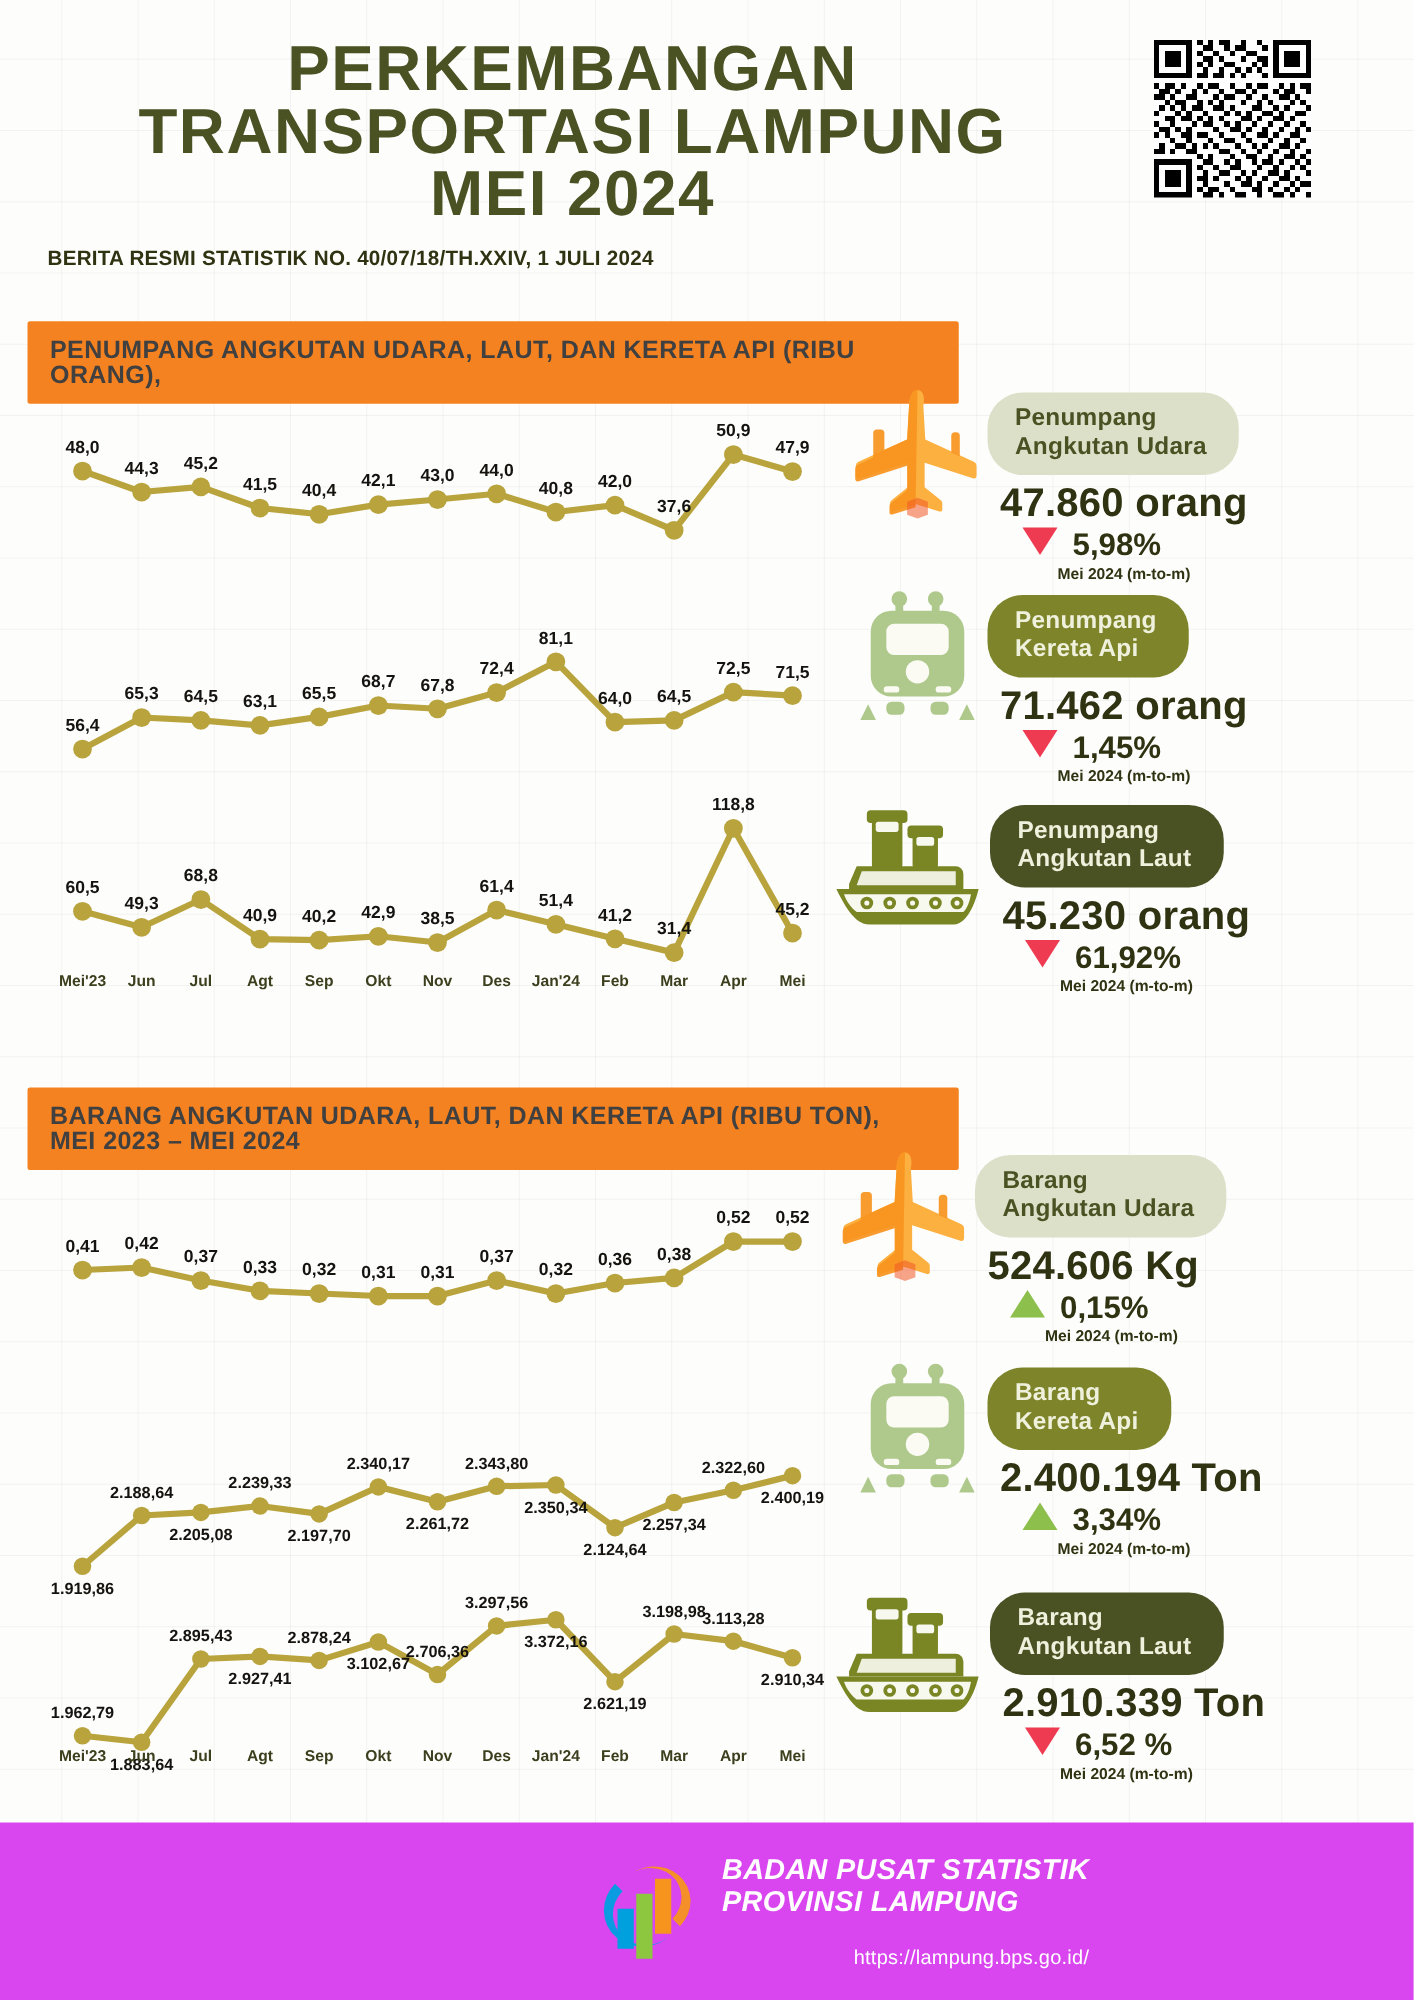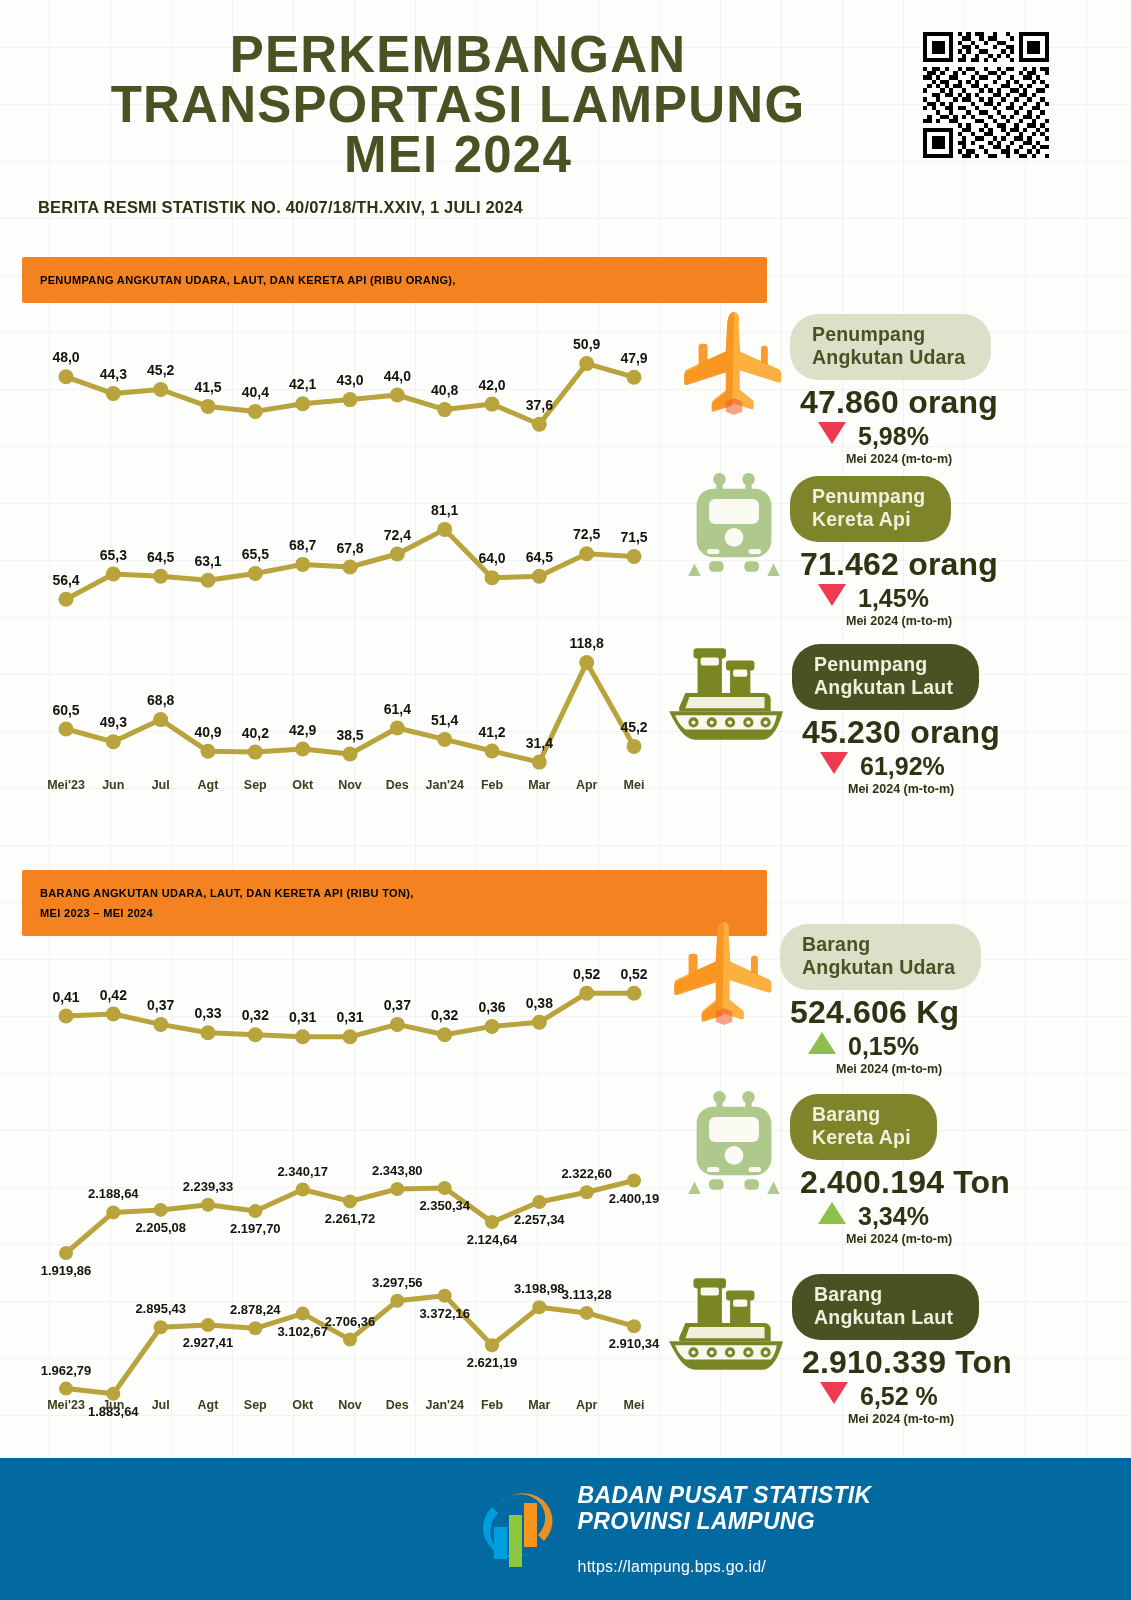--- a/index.html
+++ b/index.html
@@ -45,23 +45,23 @@
   .qr {
     position: absolute; right: 82px; top: 32px;
     width: 126px; height: 126px;
     background: #fff;
   }
   .qr svg { display: block; }
 
   
   .bar {
     background: #F58220;
-    color: #000000;
+    color: #404040;
     font-weight: 700;
-    font-size: 11px;
+    font-size: 20px;
     line-height: 20px;
     letter-spacing: 0.35px;
     padding: 13px 0 13px 18px;
     border-radius: 2px;
   }
   .bar .ln2 { display: block; }
   .bar-wrap-1 { position: absolute; left: 22px; top: 257px; width: 745px; }
   .bar-wrap-2 { position: absolute; left: 22px; top: 870px; width: 745px; }
 
   
@@ -112,29 +112,29 @@
   .pctrow { display: flex; align-items: flex-start; gap: 12px; margin-left: 28px; margin-top: 1px; }
   .tri { width: 0; height: 0; }
   .tri.down { border-left: 14px solid transparent; border-right: 14px solid transparent; border-top: 22px solid #EE3B52; }
   .tri.up   { border-left: 14px solid transparent; border-right: 14px solid transparent; border-bottom: 22px solid #8CBF4B; }
   .pct { font-weight: 700; font-size: 25px; color: #2f3312; white-space: nowrap; }
   .mtom { margin-left: 56px; margin-top: 1px; font-weight: 700; font-size: 12.5px; color: #2f3312; white-space: nowrap; }
 
   
   .footer {
     position: absolute; left: 0; bottom: 0; width: 1131px; height: 142px;
-    background: #0369a1;
+    background: #d946ef;
     display: flex; align-items: center; justify-content: center;
   }
   .footer-inner { display: flex; align-items: center; gap: 20px; transform: translateX(110px); }
   .bps-text { color: #ffffff; }
   .bps-l1, .bps-l2 {
     font-weight: 700; font-style: italic; font-size: 23px; line-height: 26px; letter-spacing: 0.3px;
   }
-  .bps-url { font-size: 16px; margin-top: 24px; letter-spacing: 0.2px; }
+  .bps-url { font-size: 16px; margin-top: 24px; letter-spacing: 0.2px; text-align: right; }
 </style>
 </head>
 <body>
 
 <div class="grid-bg"></div>
 
 <div class="page">
 
   <div class="header">
     <div class="title">

